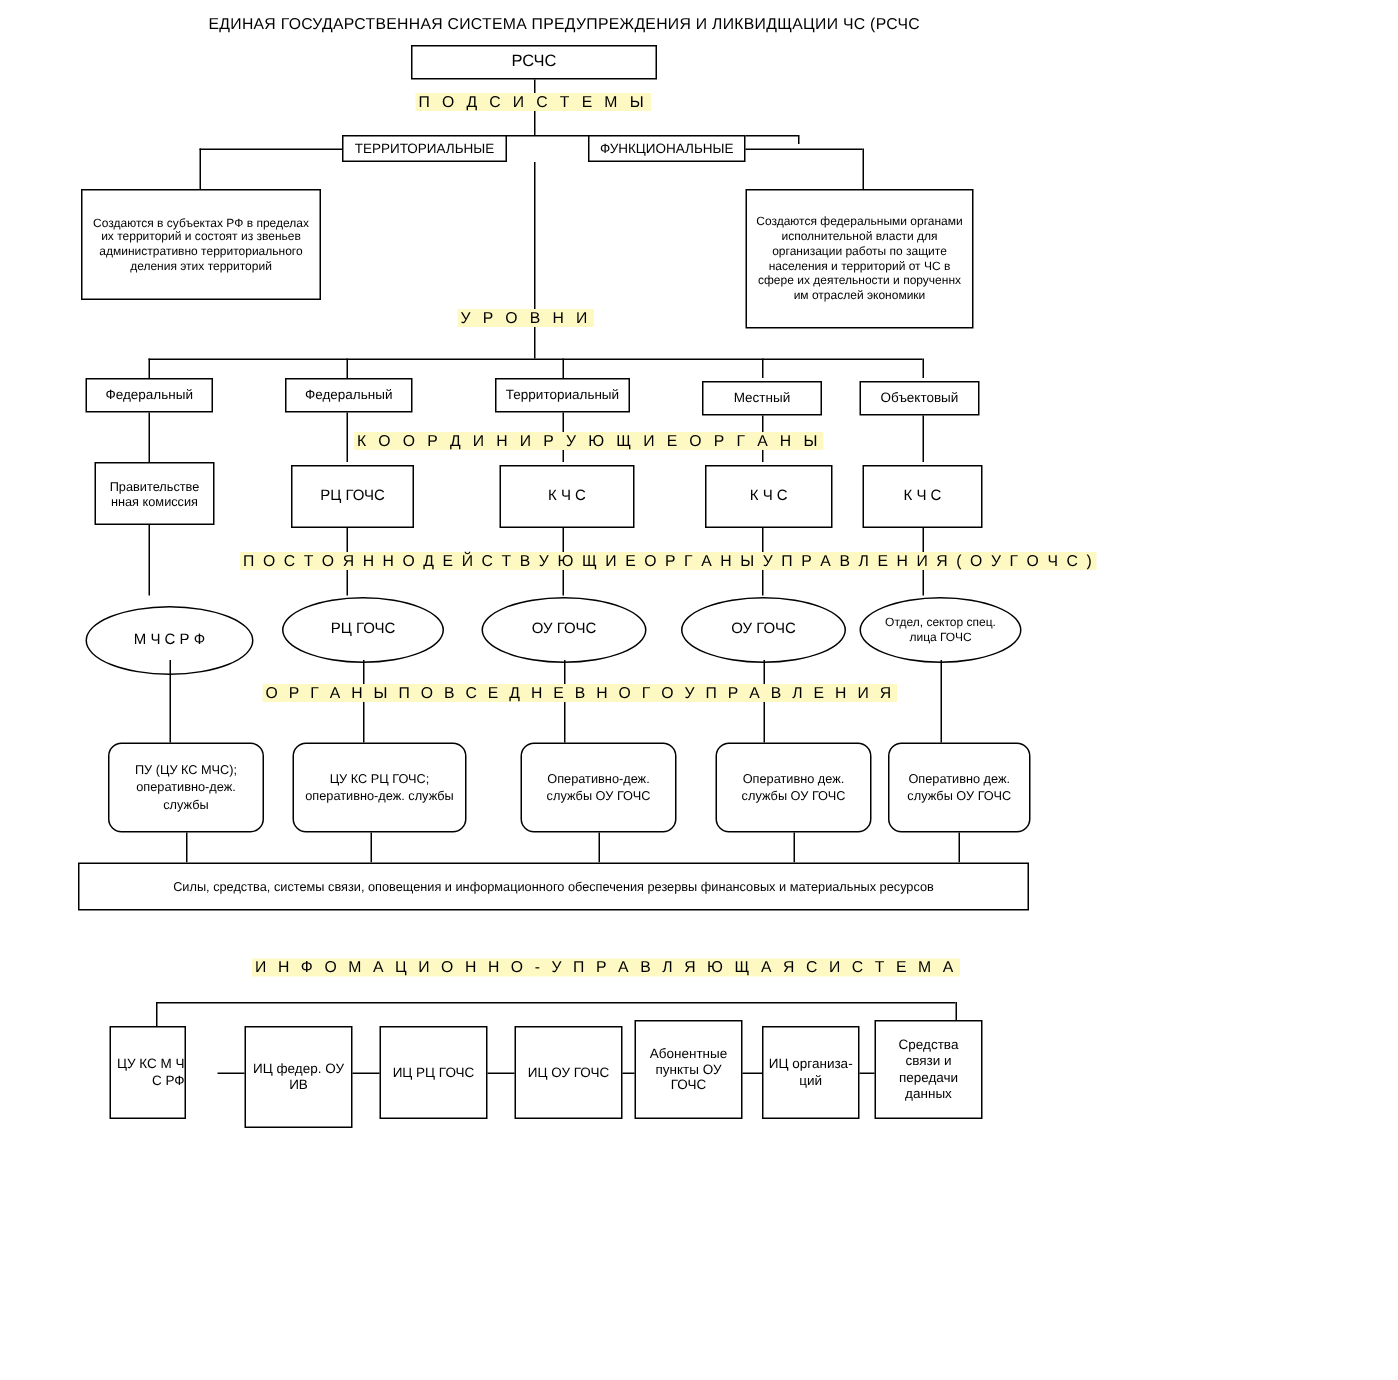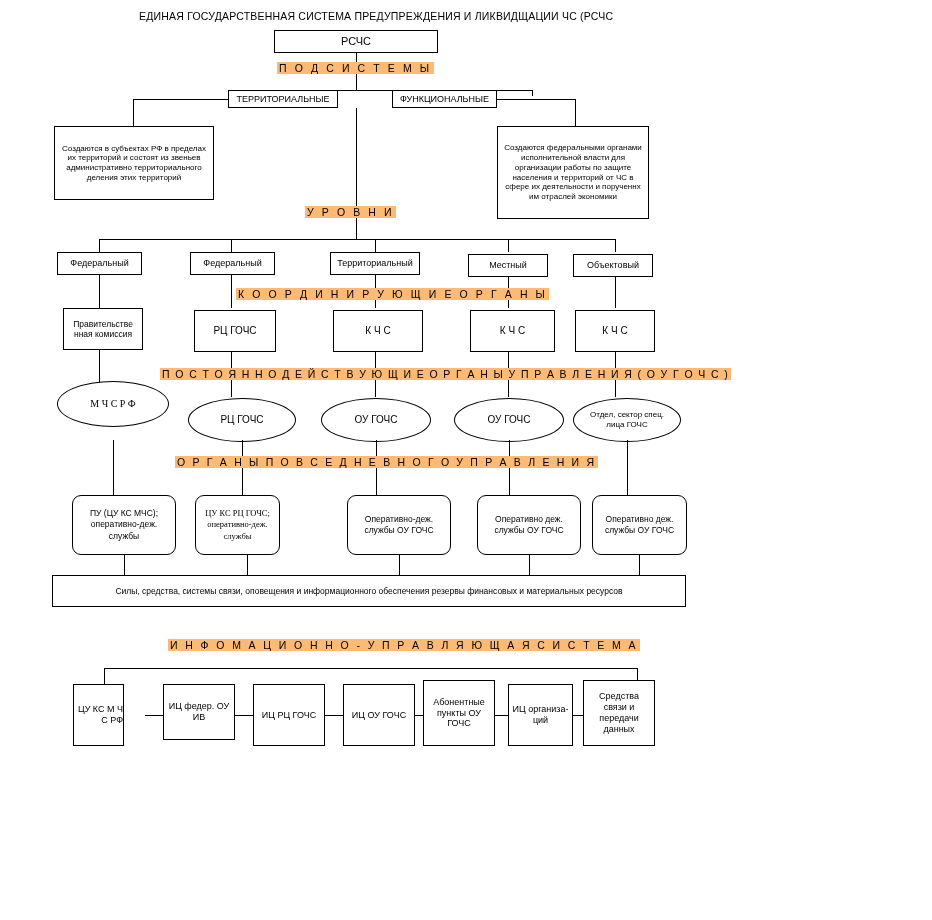--- a/index.html
+++ b/index.html
@@ -11,21 +11,21 @@
        justify-content:center;text-align:center;line-height:1.22;}
   .rbox{border:1px solid #000;background:#fff;border-radius:9px;display:flex;
         align-items:center;justify-content:center;text-align:center;line-height:1.3;}
   .ell{border:1px solid #000;background:#fff;border-radius:50%;display:flex;
        align-items:center;justify-content:center;text-align:center;line-height:1.25;}
   .ln{position:absolute;background:#000;}
   .hl{height:1px;}
   .vl{width:1px;}
   .title{position:absolute;font-size:10.5px;letter-spacing:.2px;white-space:nowrap;text-align:right;}
   .sect{position:absolute;font-size:10.5px;white-space:nowrap;letter-spacing:2.6px;
-        background:#fdba74;padding:0 2px;}
+        background:#fef9c3;padding:0 2px;}
   .t11{font-size:11px;}
   .t10{font-size:10px;}
   .t9{font-size:9px;}
   .t85{font-size:8.5px;}
   .t8{font-size:8px;}
   .desc{padding:4px 6px;display:block;text-align:center;}
 </style>
 </head>
 <body>
 
@@ -119,21 +119,21 @@
     </div>
 
   <div class="ln vl" style="left:99px;top:350px;height:47px;"></div>
   <div class="ln vl" style="left:231px;top:352px;height:45px;"></div>
   <div class="ln vl" style="left:375px;top:352px;height:45px;"></div>
   <div class="ln vl" style="left:508px;top:352px;height:45px;"></div>
   <div class="ln vl" style="left:615px;top:352px;height:45px;"></div>
 
   <div class="sect" style="left:160px;top:368px;letter-spacing:1.4px;">П О С Т О Я Н Н О  Д Е Й С Т В У Ю Щ И Е   О Р Г А Н Ы   У П Р А В Л Е Н И Я   ( О У  Г О Ч С )</div>
 
-  <div class="abs ell t10" style="left:57px;top:381px;width:112px;height:46px;font-family:Liberation Serif, serif;">
+  <div class="abs ell t10" style="left:57px;top:404px;width:112px;height:46px;">
     <span>М Ч С   Р Ф</span>
     </div>
   <div class="abs ell t10" style="left:188px;top:398px;width:108px;height:44px;">
     <span>РЦ ГОЧС</span>
     </div>
   <div class="abs ell t10" style="left:321px;top:398px;width:110px;height:44px;">
     <span>ОУ ГОЧС</span>
     </div>
   <div class="abs ell t10" style="left:454px;top:398px;width:110px;height:44px;">
     <span>ОУ ГОЧС</span>
@@ -146,21 +146,21 @@
   <div class="ln vl" style="left:242px;top:440px;height:55px;"></div>
   <div class="ln vl" style="left:376px;top:440px;height:55px;"></div>
   <div class="ln vl" style="left:509px;top:440px;height:55px;"></div>
   <div class="ln vl" style="left:627px;top:440px;height:55px;"></div>
 
   <div class="sect" style="left:175px;top:456px;letter-spacing:2.2px;">О Р Г А Н Ы     П О В С Е Д Н Е В Н О Г О    У П Р А В Л Е Н И Я</div>
 
   <div class="abs rbox t85" style="left:72px;top:495px;width:104px;height:60px;">
     <span style="padding:0 5px;">ПУ (ЦУ КС МЧС); оперативно-деж. службы</span>
     </div>
-  <div class="abs rbox t85" style="left:195px;top:495px;width:85px;height:60px;font-family:Liberation Serif, serif;">
+  <div class="abs rbox t85" style="left:195px;top:495px;width:116px;height:60px;">
     <span style="padding:0 5px;">ЦУ КС РЦ ГОЧС; оперативно-деж. службы</span>
     </div>
   <div class="abs rbox t85" style="left:347px;top:495px;width:104px;height:60px;">
     <span style="padding:0 5px;">Оперативно-деж. службы ОУ ГОЧС</span>
     </div>
   <div class="abs rbox t85" style="left:477px;top:495px;width:104px;height:60px;">
     <span style="padding:0 5px;">Оперативно деж. службы ОУ ГОЧС</span>
     </div>
   <div class="abs rbox t85" style="left:592px;top:495px;width:95px;height:60px;">
     <span style="padding:0 5px;">Оперативно деж. службы ОУ ГОЧС</span>
@@ -178,21 +178,21 @@
 
   <div class="sect" style="left:168px;top:639px;letter-spacing:2.4px;">И Н Ф О М А Ц И О Н Н О - У П Р А В Л Я Ю Щ А Я   С И С Т Е М А</div>
 
   <div class="ln hl" style="left:104px;top:668px;width:533px;"></div>
   <div class="ln vl" style="left:104px;top:668px;height:16px;"></div>
   <div class="ln vl" style="left:637px;top:668px;height:14px;"></div>
 
   <div class="abs box t9" style="left:73px;top:684px;width:51px;height:62px;text-align:right;">
     <span>ЦУ  КС М Ч С  РФ</span>
     </div>
-  <div class="abs box t9" style="left:163px;top:684px;width:72px;height:56px;">
+  <div class="abs box t9" style="left:163px;top:684px;width:72px;height:68px;">
     <span>ИЦ федер. ОУ ИВ</span>
     </div>
   <div class="abs box t9" style="left:253px;top:684px;width:72px;height:62px;">
     <span>ИЦ  РЦ ГОЧС</span>
     </div>
   <div class="abs box t9" style="left:343px;top:684px;width:72px;height:62px;">
     <span>ИЦ  ОУ ГОЧС</span>
     </div>
   <div class="abs box t9" style="left:423px;top:680px;width:72px;height:66px;">
     <span style="padding:0 3px;">Абонентные пункты ОУ ГОЧС</span>

